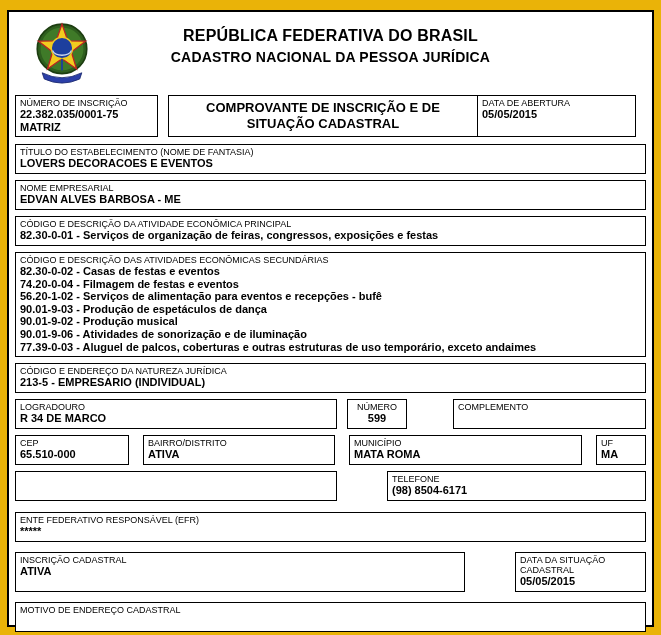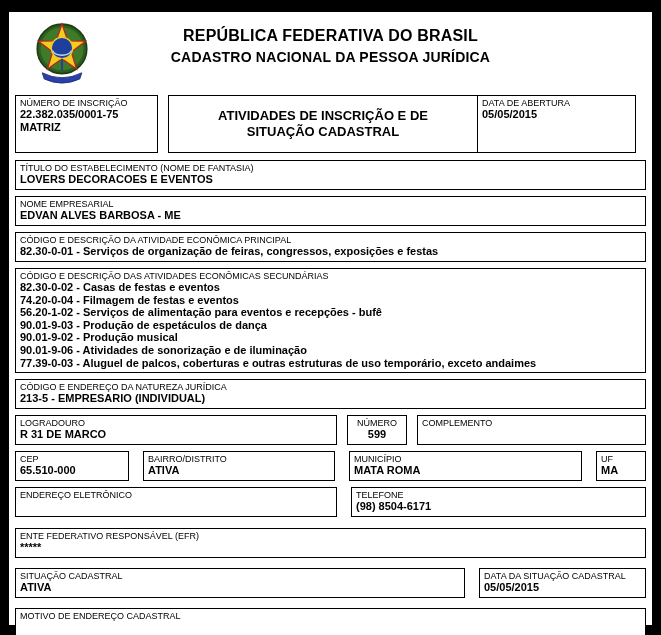--- a/index.html
+++ b/index.html
@@ -8,21 +8,21 @@
     font-family: "Liberation Sans", sans-serif;
     color: #000;
     width: 661px;
     height: 635px;
     overflow: hidden;
   }
   .page {
     width: 661px;
     height: 635px;
     padding: 10px 7px 8px 7px;
-    background: #000000;
+    background: #eab308;
   }
   .doc-border {
     border: 2px solid #000;
     width: 100%;
     height: 100%;
     padding: 3px 6px 6px 6px;
     background: #fff;
   }
   
   .header {
@@ -66,21 +66,21 @@
     line-height: 10px;
     color: #000;
   }
   .val {
     font-size: 11px;
     line-height: 13px;
     font-weight: bold;
     min-height: 13px;
   }
   
-  .row1 { margin-right: 10px; height: 58px; margin-bottom: 7px; }
+  .row1 { margin-right: 10px; height: 42px; margin-bottom: 7px; }
   .box-inscricao { flex: 0 0 143px; }
   .box-certificate {
     flex: 1 1 auto;
     display: flex;
     align-items: center;
     justify-content: center;
     text-align: center;
   }
   .certificate-title {
     font-size: 13px;
@@ -95,21 +95,21 @@
   .box-motivo { min-height: 30px; }
   
   .w-street { flex: 0 0 322px; }
   .w-number { flex: 0 0 60px; text-align: center; }
   .w-cep { flex: 0 0 114px; }
   .w-district { flex: 0 0 192px; }
   .w-city { flex: 0 0 233px; }
   .w-uf { flex: 1 1 auto; }
   .w-email { flex: 0 0 322px; }
   .w-sit { flex: 0 0 450px; }
-  .grow { flex: 1 1 auto; }
+  .grow { flex: 1 1 auto; margin-left: 36px; }
   .mb10 { margin-bottom: 10px; }
   .mb11 { margin-bottom: 11px; }
 </style>
 </head>
 <body>
 
 <div class="page">
   <div class="doc-border">
 
     <div class="header">
@@ -131,21 +131,21 @@
     </div>
 
     <div class="row row1">
       <div class="box box-inscricao">
         <div class="lbl">NÚMERO DE INSCRIÇÃO</div>
         <div class="val">22.382.035/0001-75</div>
         <div class="val">MATRIZ</div>
       </div>
       <div class="gap10"></div>
       <div class="box box-certificate">
-        <div class="certificate-title">ATIVIDADES DE INSCRIÇÃO E DE SITUAÇÃO CADASTRAL</div>
+        <div class="certificate-title">COMPROVANTE DE INSCRIÇÃO E DE SITUAÇÃO CADASTRAL</div>
       </div>
       <div class="box box-abertura">
         <div class="lbl">DATA DE ABERTURA</div>
         <div class="val">05/05/2015</div>
       </div>
     </div>
 
     <div class="box full">
       <div class="lbl">TÍTULO DO ESTABELECIMENTO (NOME DE FANTASIA)</div>
       <div class="val">LOVERS DECORACOES E EVENTOS</div>
@@ -173,21 +173,21 @@
     </div>
 
     <div class="box full">
       <div class="lbl">CÓDIGO E ENDEREÇO DA NATUREZA JURÍDICA</div>
       <div class="val">213-5 - EMPRESARIO (INDIVIDUAL)</div>
     </div>
 
     <div class="row">
       <div class="box w-street">
         <div class="lbl">LOGRADOURO</div>
-        <div class="val">R 31 DE MARCO</div>
+        <div class="val">R 34 DE MARCO</div>
       </div>
       <div class="gap10"></div>
       <div class="box w-number">
         <div class="lbl">NÚMERO</div>
         <div class="val">599</div>
       </div>
       <div class="gap10"></div>
       <div class="box grow">
         <div class="lbl">COMPLEMENTO</div>
         <div class="val"></div>
@@ -211,38 +211,37 @@
       </div>
       <div class="gap14"></div>
       <div class="box w-uf">
         <div class="lbl">UF</div>
         <div class="val">MA</div>
       </div>
     </div>
 
     <div class="row mb11">
       <div class="box w-email">
-        <div class="lbl">ENDEREÇO ELETRÔNICO</div>
         <div class="val"></div>
       </div>
       <div class="gap14"></div>
       <div class="box grow">
         <div class="lbl">TELEFONE</div>
         <div class="val">(98) 8504-6171</div>
       </div>
     </div>
 
     <div class="box full mb10">
       <div class="lbl">ENTE FEDERATIVO RESPONSÁVEL (EFR)</div>
       <div class="val">*****</div>
     </div>
 
     <div class="row mb10">
       <div class="box w-sit">
-        <div class="lbl">SITUAÇÃO CADASTRAL</div>
+        <div class="lbl">INSCRIÇÃO CADASTRAL</div>
         <div class="val">ATIVA</div>
       </div>
       <div class="gap14"></div>
       <div class="box grow">
         <div class="lbl">DATA DA SITUAÇÃO CADASTRAL</div>
         <div class="val">05/05/2015</div>
       </div>
     </div>
 
     <div class="box full box-motivo">

